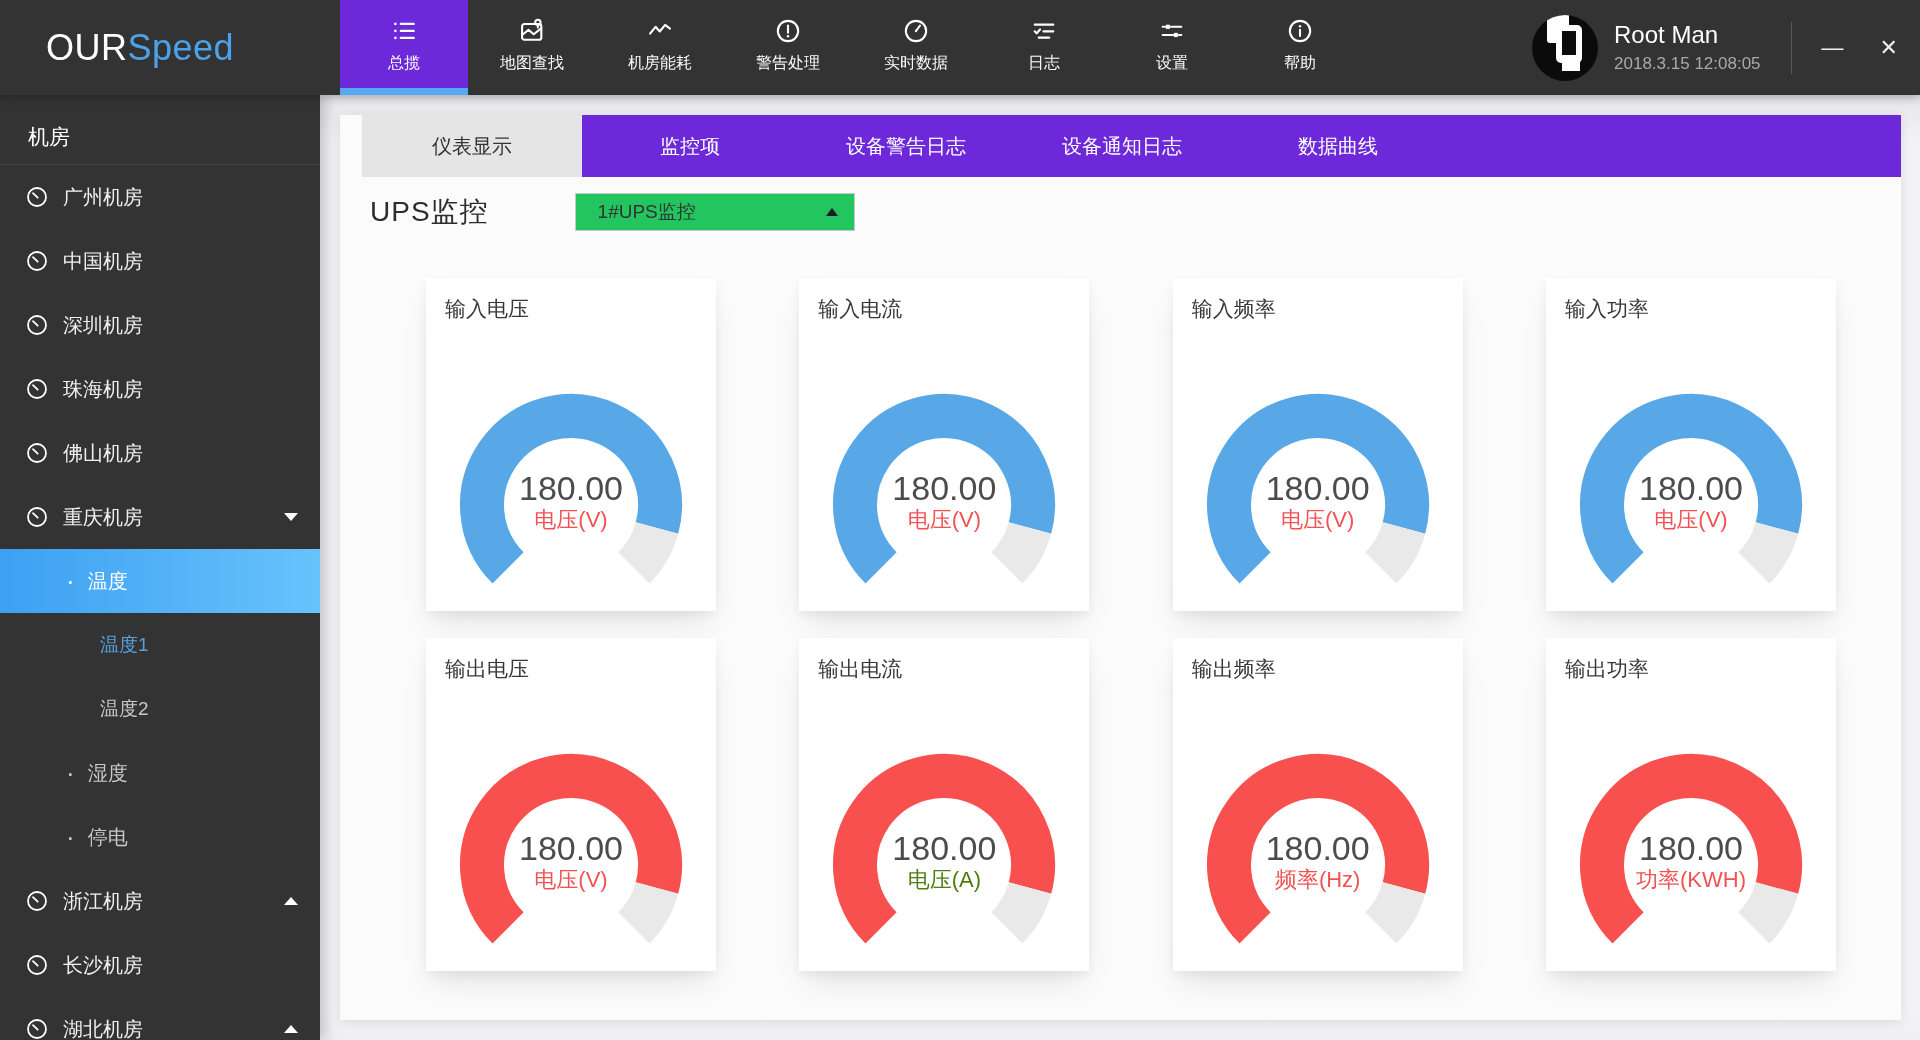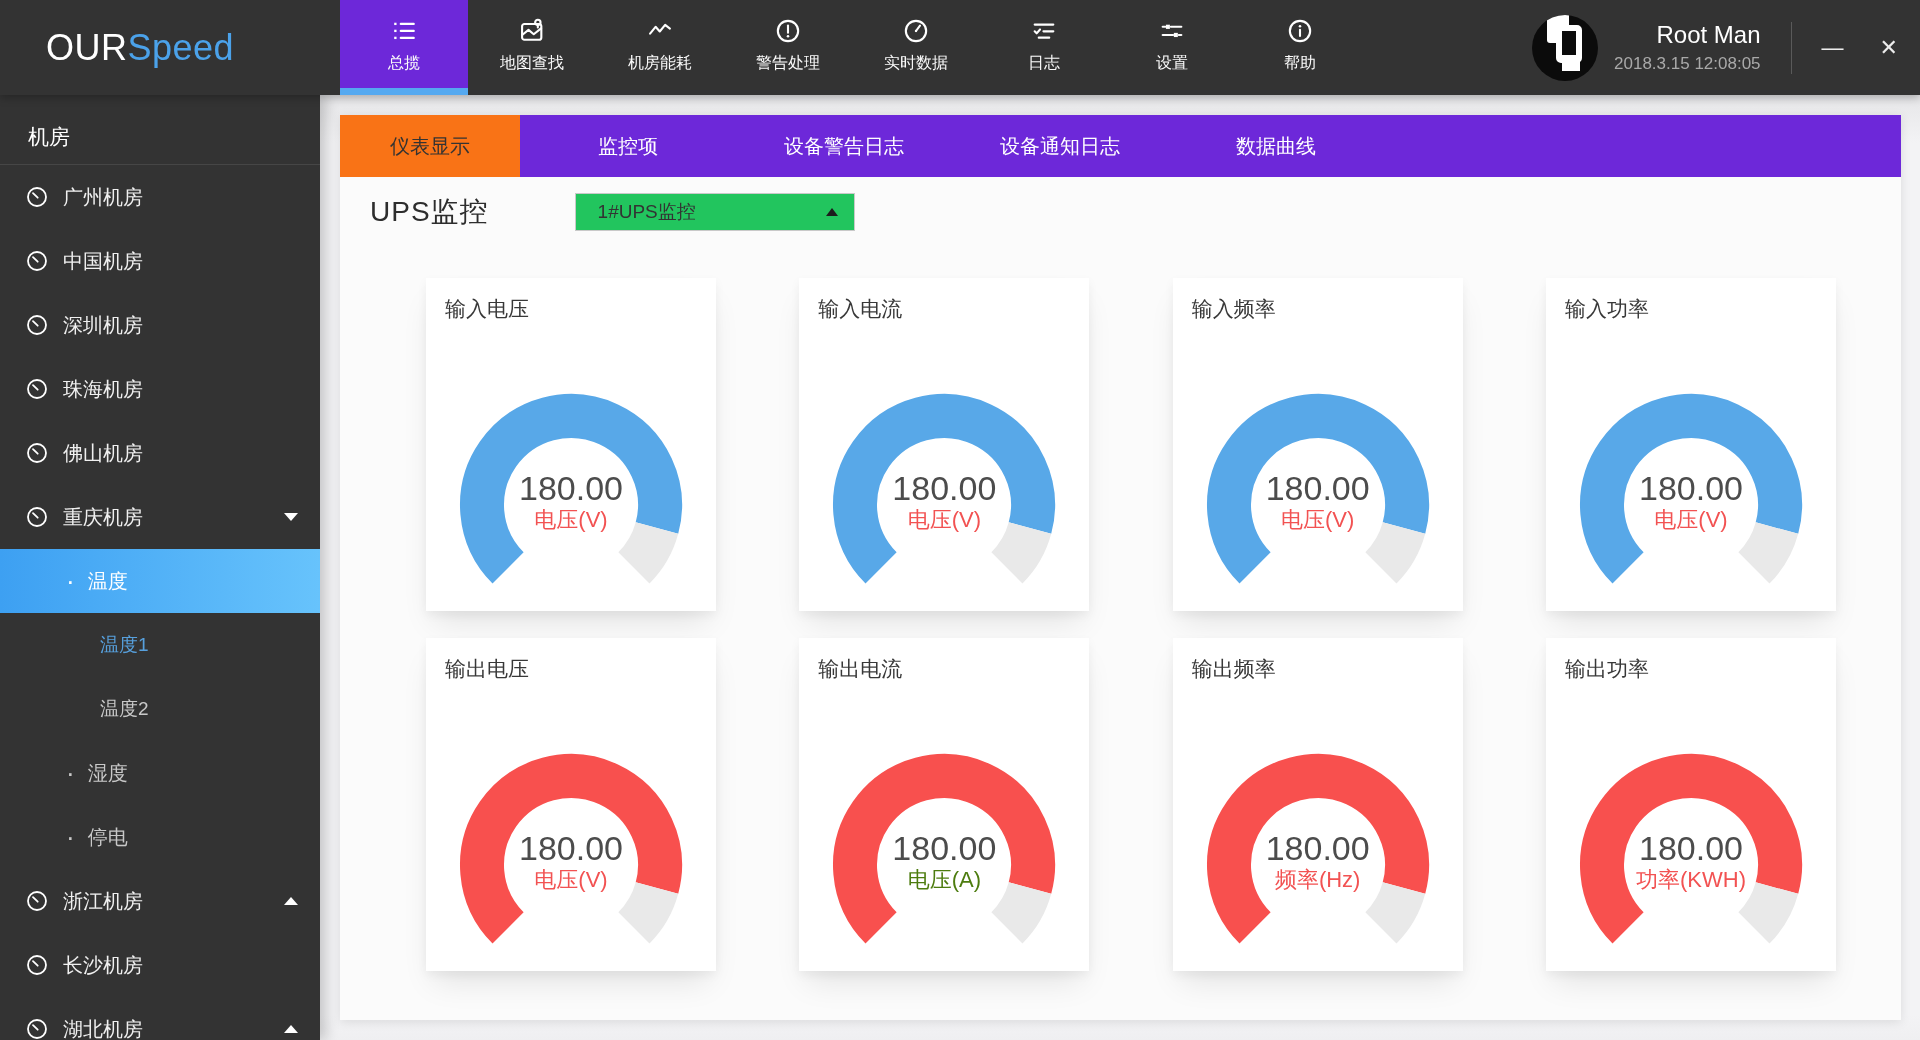--- a/index.html
+++ b/index.html
@@ -23,21 +23,21 @@
   .nav-underline { position:absolute; left:0; bottom:0; width:100%; height:7px; background:#55a9f0; }
 
   .user-area { margin-left:auto; display:flex; align-items:center; padding-right:22px; }
   .avatar { position:relative; width:66px; height:66px; border-radius:50%; background:#0b0b0b;
     overflow:hidden; margin-right:16px; cursor:pointer; }
   .avatar .r1 { position:absolute; left:24px; top:10px; width:26px; height:38px;
     border:6px solid #fff; border-radius:5px; background:#0b0b0b; }
   .avatar .r2 { position:absolute; left:15px; top:-6px; width:22px; height:34px; background:#fff;
     border-radius:3px; transform:rotate(0deg); }
   .avatar .r3 { position:absolute; left:30px; top:40px; width:18px; height:16px; background:#fff; }
-  .user-text .name { font-size:24px; color:#ffffff;text-align:right; }
+  .user-text .name { font-size:24px; color:#ffffff; }
   .user-text .date { margin-top:5px; font-size:17px; color:#a9a9a9; }
   .v-divider { width:1px; height:52px; background:#5a5a5a; margin:0 30px; }
   .win-btns { display:flex; align-items:center; gap:36px; }
   .win-btn { color:#ededed; font-size:22px; cursor:pointer; line-height:1; }
 
   
   .body-row { display:flex; height:945px; }
 
   
   .sidebar { width:320px; height:100%; background:#333333; flex:none;
@@ -60,21 +60,21 @@
     border-bottom:8px solid #ffffff; }
 
   
   .main { flex:1; height:100%; padding:20px 19px 20px 20px;
     background:linear-gradient(180deg,#e6e6e8 0px,#f3f3f5 48px,#f3f3f5 920px,#efeff1 100%); }
   .panel { height:100%; background:#fbfbfb; box-shadow:0 2px 10px rgba(0,0,0,.10);
     display:flex; flex-direction:column; }
   .tabbar { height:62px; flex:none; display:flex; }
   .tab { display:flex; align-items:center; justify-content:center; font-size:20px;
     font-weight:500; cursor:pointer; }
-  .tab.active { width:180px; background:#f97316; color:#333333; }
+  .tab.active { width:220px; background:#e5e5e5; color:#333333;margin-left:22px; }
   .tabs-dark { flex:1; background:#6d28d9; display:flex; }
   .tabs-dark .tab { width:216px; color:#ffffff; }
 
   .ups-row { margin-top:16px; padding-left:30px; display:flex; align-items:center; height:38px; flex:none; }
   .ups-label { font-size:28px; font-weight:400; color:#2d2d2d; letter-spacing:1px; }
   .ups-select { margin-left:86px; width:280px; height:38px; background:#22c55e;
     border:1px solid #c9c9c9; display:flex; align-items:center; padding:0 16px 0 22px;
     font-size:19px; color:#333333; cursor:pointer; }
   .ups-caret { margin-left:auto; width:0; height:0; border-left:6px solid transparent;
     border-right:6px solid transparent; border-bottom:8px solid #1d1d1d; }

